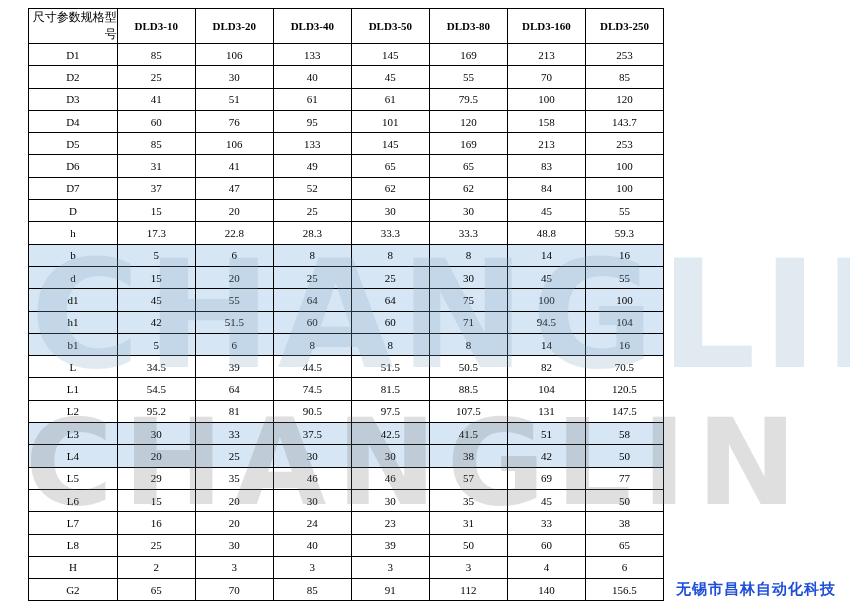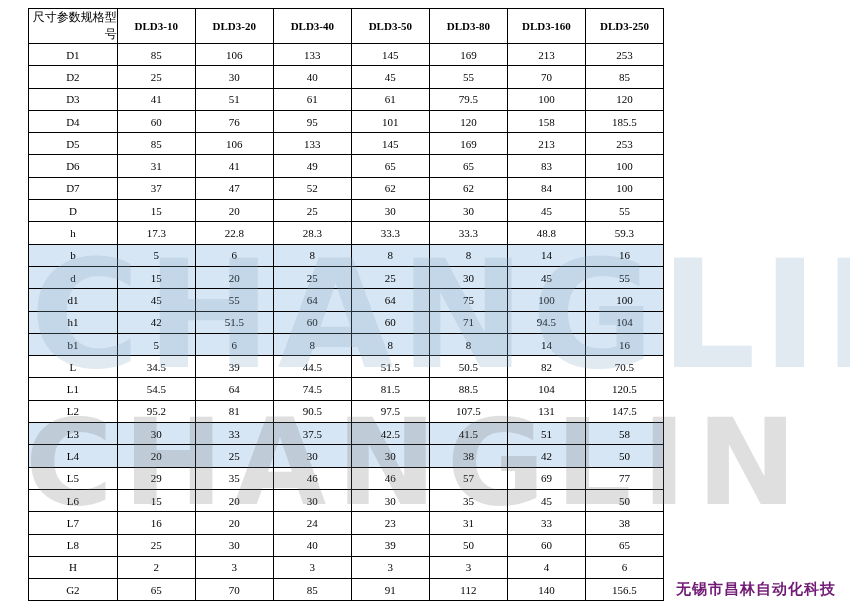--- a/index.html
+++ b/index.html
@@ -94,21 +94,21 @@
     color: rgba(0, 0, 0, 0.55);
   }
   .footer-brand {
     position: absolute;
     right: 14px;
     bottom: 10px;
     z-index: 8;
     font-family: "DejaVu Sans", sans-serif;
     font-weight: bold;
     font-size: 15px;
-    color: #701a75;
+    color: #1d4ed8;
     letter-spacing: 1px;
   }
 </style>
 </head>
 <body>
 
 <div id="page">
 
   <div class="watermark">
     <div class="wm-text wm-a">CHANGLIN</div>
@@ -160,21 +160,21 @@
           <td class="val">120</td>
         </tr>
         <tr>
           <td class="rowlabel">D4</td>
           <td class="val">60</td>
           <td class="val">76</td>
           <td class="val">95</td>
           <td class="val">101</td>
           <td class="val">120</td>
           <td class="val">158</td>
-          <td class="val">185.5</td>
+          <td class="val">143.7</td>
         </tr>
         <tr>
           <td class="rowlabel">D5</td>
           <td class="val">85</td>
           <td class="val">106</td>
           <td class="val">133</td>
           <td class="val">145</td>
           <td class="val">169</td>
           <td class="val">213</td>
           <td class="val">253</td>

